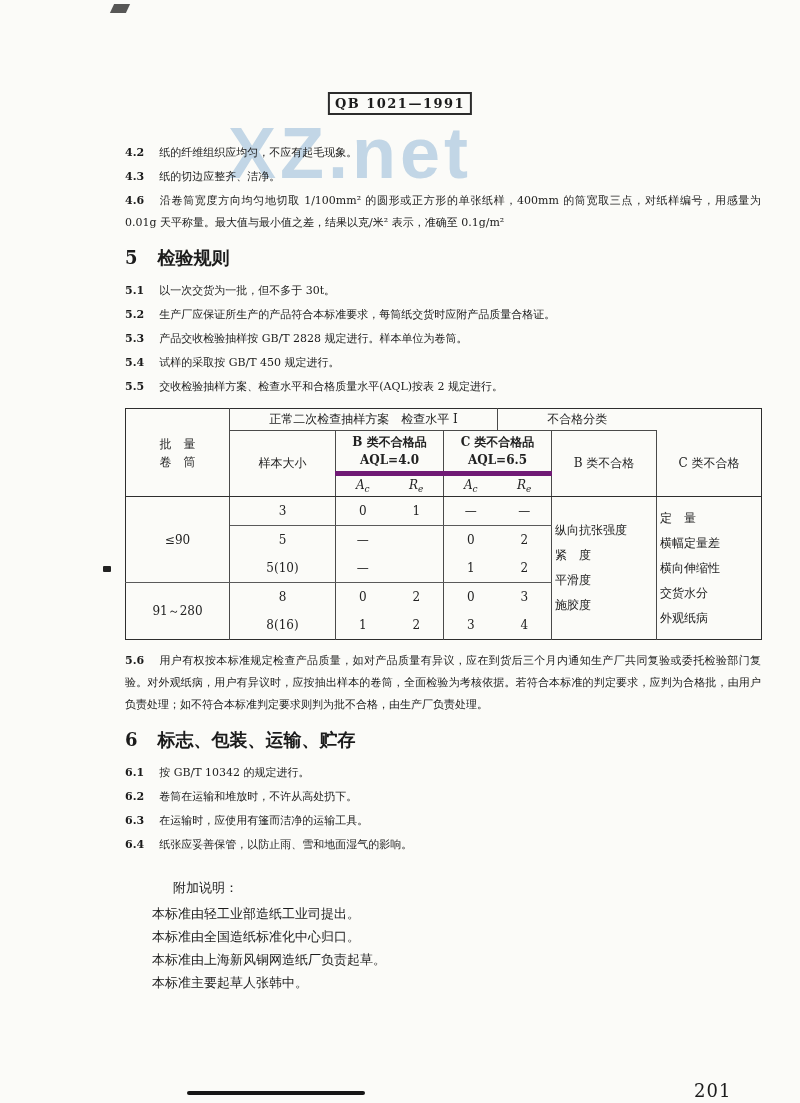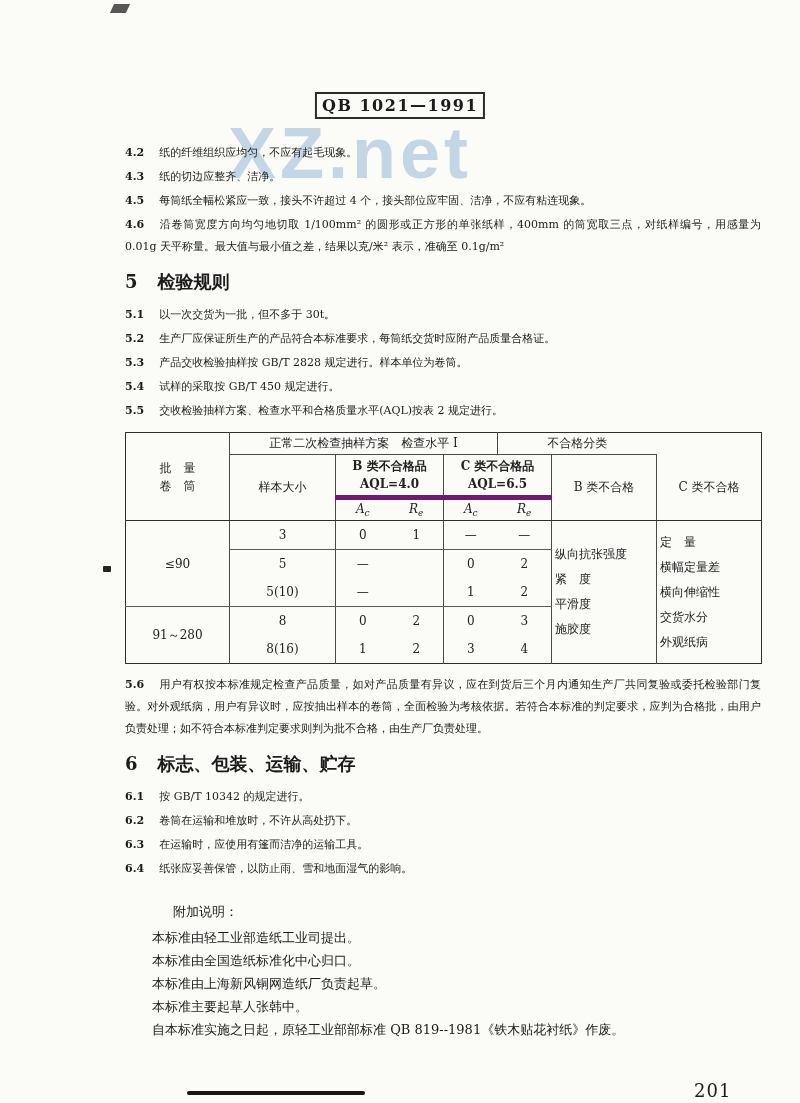--- a/index.html
+++ b/index.html
@@ -12,21 +12,21 @@
   .watermark {
     position:absolute; top:112px; left:228px; z-index:0;
     font-family:"Liberation Sans","DejaVu Sans",sans-serif;
     font-size:72px; font-weight:800; letter-spacing:4px;
     color:rgba(138,178,212,0.50); white-space:nowrap; pointer-events:none;
   }
   
   .std-box {
     position:absolute; top:92px; left:50%; transform:translateX(-50%);
     border:2px solid #2c2c2c; padding:2px 5px; z-index:2;
-    font-size:16px; font-weight:bold; letter-spacing:1.5px; white-space:nowrap;
+    font-size:13px; font-weight:bold; letter-spacing:1.5px; white-space:nowrap;
     background:transparent;
   }
   .content { position:absolute; top:142px; left:125px; width:636px; z-index:1; }
 
   .item { font-size:11px; line-height:22px; margin:0 0 2px 0; text-align:justify; }
   .item .no { font-weight:bold; margin-right:15px; }
   .h-sec { font-size:18px; font-weight:bold; margin:12px 0 10px 0; }
   .h-sec .no { margin-right:20px; }
 
   
@@ -74,21 +74,20 @@
 <div class="page">
 
   <div class="watermark">XZ.net</div>
 
   <div class="std-box">QB 1021—1991</div>
 
   <div class="content">
 
     <p class="item"><span class="no">4.2</span><span>纸的纤维组织应均匀，不应有起毛现象。</span></p>
     <p class="item"><span class="no">4.3</span><span>纸的切边应整齐、洁净。</span></p>
-    <p class="item"><span class="no">4.5</span><span>每筒纸全幅松紧应一致，接头不许超过 4 个，接头部位应牢固、洁净，不应有粘连现象。</span></p>
     <p class="item"><span class="no">4.6</span><span>沿卷筒宽度方向均匀地切取 1/100mm² 的圆形或正方形的单张纸样，400mm 的筒宽取三点，对纸样编号，用感量为 0.01g 天平称量。最大值与最小值之差，结果以克/米² 表示，准确至 0.1g/m²</span></p>
 
     <div class="h-sec"><span class="no">5</span><span>检验规则</span></div>
 
     <p class="item"><span class="no">5.1</span><span>以一次交货为一批，但不多于 30t。</span></p>
     <p class="item"><span class="no">5.2</span><span>生产厂应保证所生产的产品符合本标准要求，每筒纸交货时应附产品质量合格证。</span></p>
     <p class="item"><span class="no">5.3</span><span>产品交收检验抽样按 GB/T 2828 规定进行。样本单位为卷筒。</span></p>
     <p class="item"><span class="no">5.4</span><span>试样的采取按 GB/T 450 规定进行。</span></p>
     <p class="item"><span class="no">5.5</span><span>交收检验抽样方案、检查水平和合格质量水平(AQL)按表 2 规定进行。</span></p>
 
@@ -193,21 +192,20 @@
     <p class="item"><span class="no">6.2</span><span>卷筒在运输和堆放时，不许从高处扔下。</span></p>
     <p class="item"><span class="no">6.3</span><span>在运输时，应使用有篷而洁净的运输工具。</span></p>
     <p class="item"><span class="no">6.4</span><span>纸张应妥善保管，以防止雨、雪和地面湿气的影响。</span></p>
 
     <div class="appendix">
       <div class="app-title">附加说明：</div>
       <div class="app-line">本标准由轻工业部造纸工业司提出。</div>
       <div class="app-line">本标准由全国造纸标准化中心归口。</div>
       <div class="app-line">本标准由上海新风铜网造纸厂负责起草。</div>
       <div class="app-line">本标准主要起草人张韩中。</div>
-      <div class="app-line">自本标准实施之日起，原轻工业部部标准 QB 819--1981《铁木贴花衬纸》作废。</div>
     </div>
 
   </div>
 
   <div class="page-number">201</div>
 
   <div class="artifact-bottom-line"></div>
   <div class="artifact-top-mark"></div>
   <div class="artifact-left-dot"></div>
 

